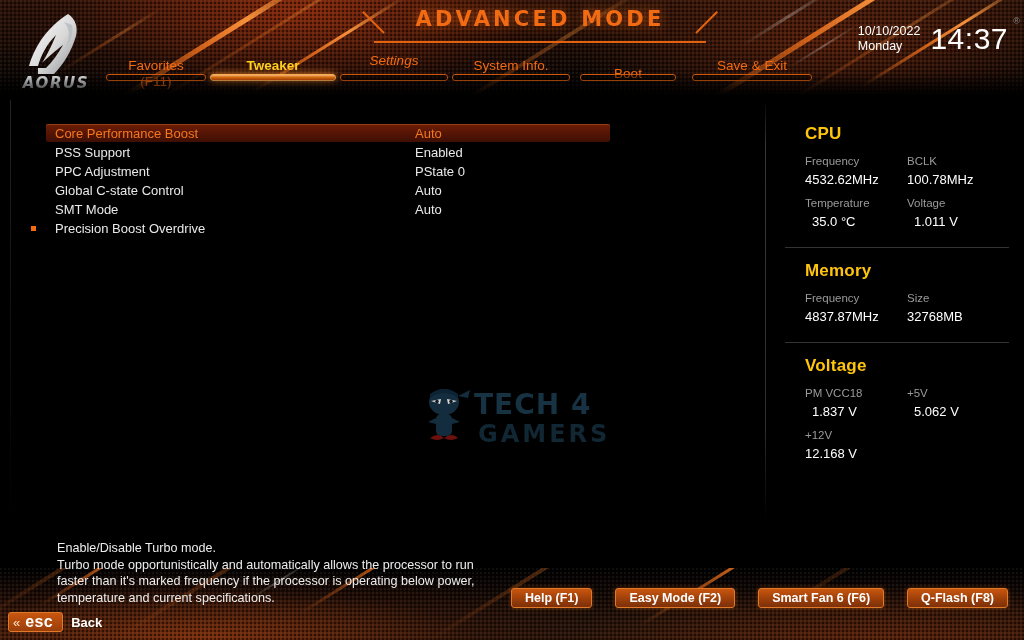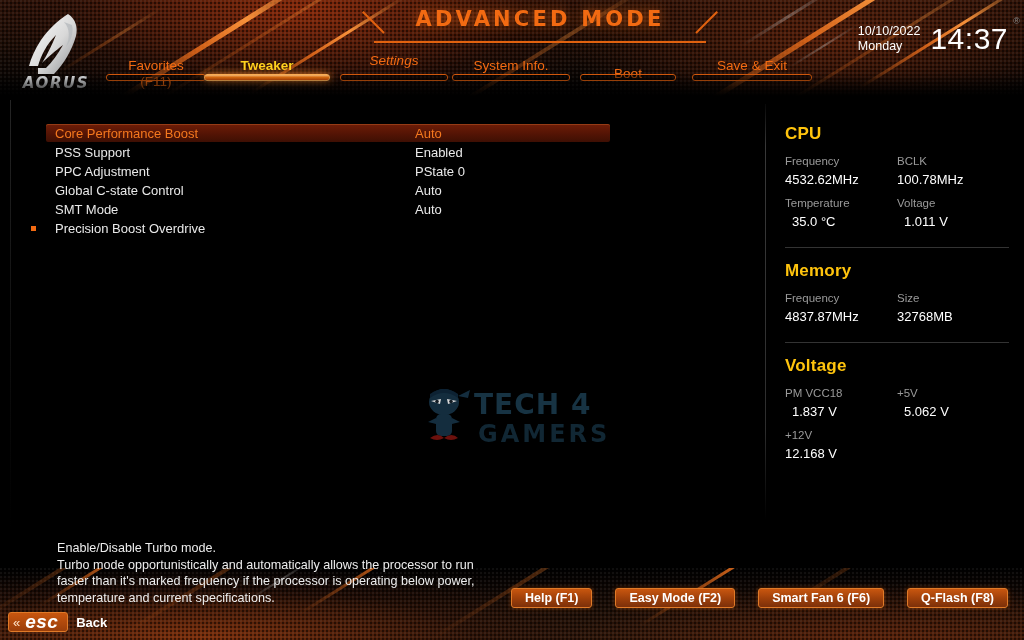--- a/index.html
+++ b/index.html
@@ -120,21 +120,21 @@
   .row.selected .name, .row.selected .val { color:#f4781e; }
 
   
   #watermark {
     position:absolute; left:418px; top:278px; width:196px; height:74px;
     opacity:.97; pointer-events:none;
   }
 
   
   #monitor { position:absolute; left:785px; top:24px; width:224px; }
-  .mSection { margin-bottom:10px; }
+  .mSection { margin-bottom:10px;margin-left:20px; }
   .mTitle { font-size:17px; color:#ffc40d; font-weight:bold; margin-bottom:9px; letter-spacing:.2px; }
   .mGrid { display:flex; }
   .mCell { width:112px; }
   .mLabel { font-size:11.5px; color:#9a9a9a; line-height:17px; }
   .mValue { font-size:13px; color:#ffffff; line-height:19px; margin-bottom:6px; }
   .mValue.indent { padding-left:7px; }
   .mSep { height:1px; background:rgba(170,170,170,.3); margin:9px 0 13px 0; }
 
   
   #helpBox { position:absolute; left:57px; top:540px; width:520px; z-index:3; }
@@ -158,21 +158,21 @@
     box-shadow:0 0 5px rgba(255,110,20,.35);
   }
   #escBar { position:absolute; left:8px; top:44px; display:flex; align-items:center; gap:8px; z-index:4; }
   #escPill {
     display:flex; align-items:center; gap:5px;
     height:20px; padding:0 9px 0 4px; border-radius:3px;
     background:linear-gradient(180deg,#c8560f 0%, #9b3e0a 100%);
     border:1px solid #e07a28;
   }
   #escChev { color:#ffe3c9; font-size:13px; line-height:13px; }
-  #escTxt { color:#ffffff; font-size:19px; font-weight:bold; letter-spacing:.4px;font-style:italic; }
+  #escTxt { color:#ffffff; font-size:16px; font-weight:bold; letter-spacing:.4px; }
   #backTxt { color:#ffffff; font-size:13px; font-weight:bold; }
 </style>
 </head>
 <body>
 
 <div id="header">
   <div class="hexmesh"></div>
   <div class="streaks">
     <i style="left:120px; top:96px; width:230px; height:5px;"></i>
     <i class="dim" style="left:150px; top:104px; width:300px; height:3px;"></i>
@@ -216,21 +216,21 @@
     <div id="timeTxt">14:37</div>
   </div>
   <div id="regMark">®</div>
 
   <div id="tabs">
       <div class="tab" style="left: 0px; width: 100px;">
         <div class="tabLabel" style="margin-top: 16px; border-radius: 14px;">Favorites
 (F11)</div>
         <div class="tabBar"></div>
       </div>
-      <div class="tab active" style="left: 98px; width: 126px;">
+      <div class="tab active" style="left: 104px; width: 126px;">
         <div class="tabLabel" style="margin-top: 16px;">Tweaker</div>
         <div class="tabBar"></div>
       </div>
       <div class="tab" style="left: 234px; width: 108px;">
         <div class="tabLabel" style="margin-top: 11px; font-style: italic;">Settings</div>
         <div class="tabBar"></div>
       </div>
       <div class="tab" style="left: 346px; width: 118px;">
         <div class="tabLabel" style="margin-top: 16px;">System Info.</div>
         <div class="tabBar"></div>

